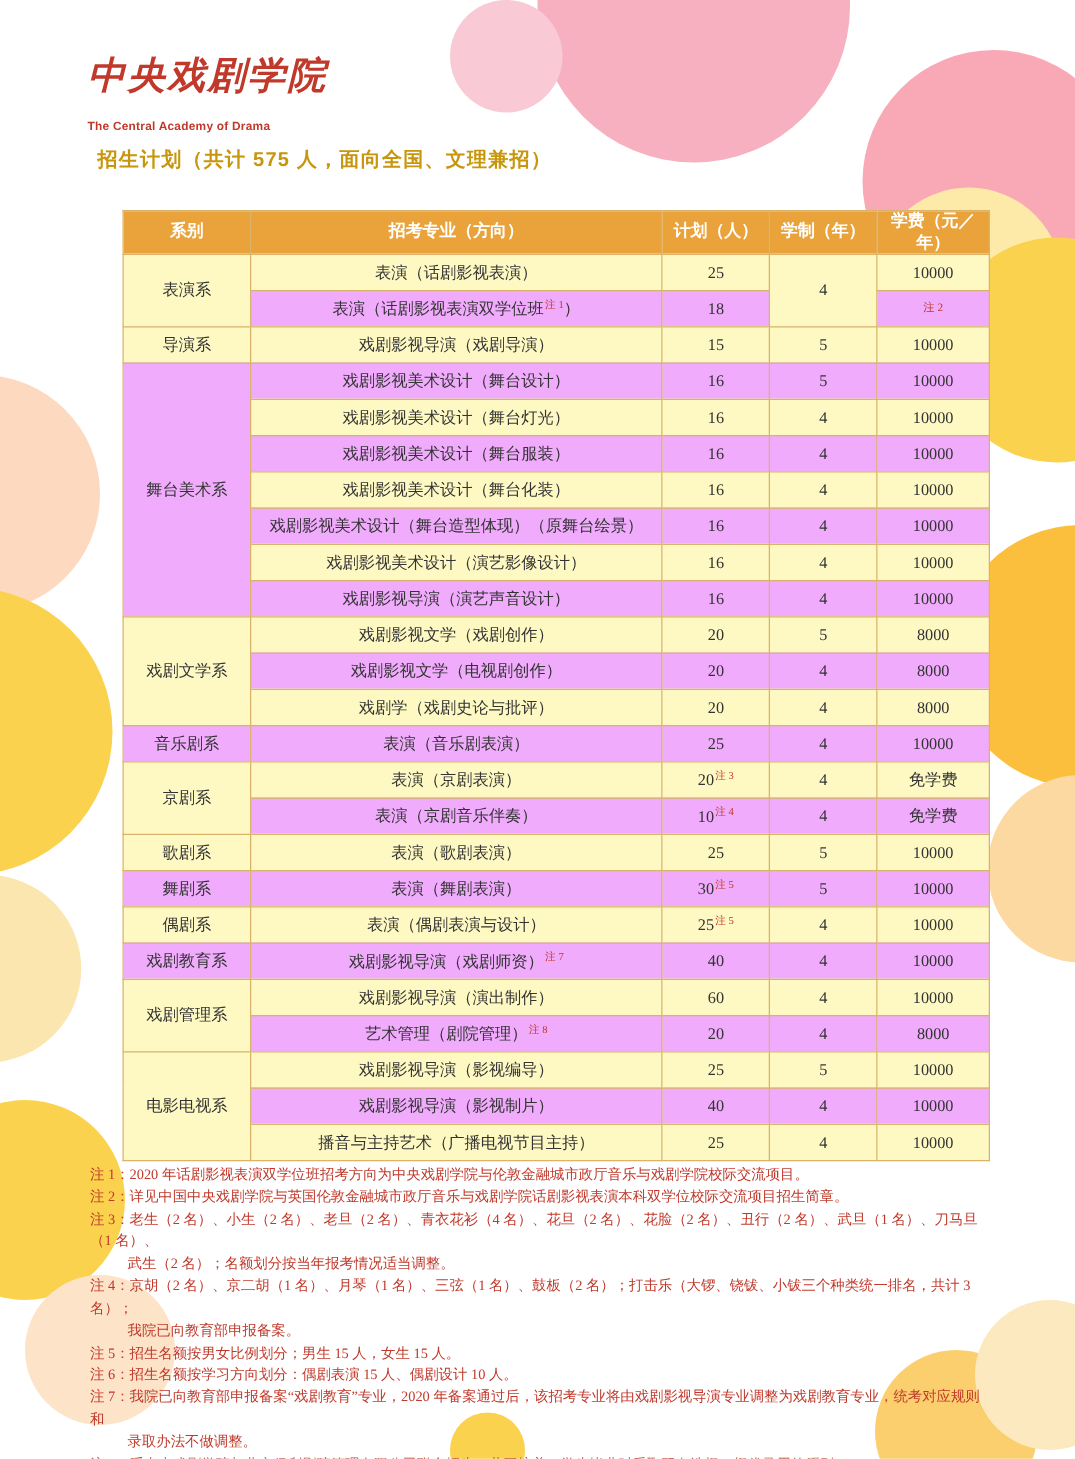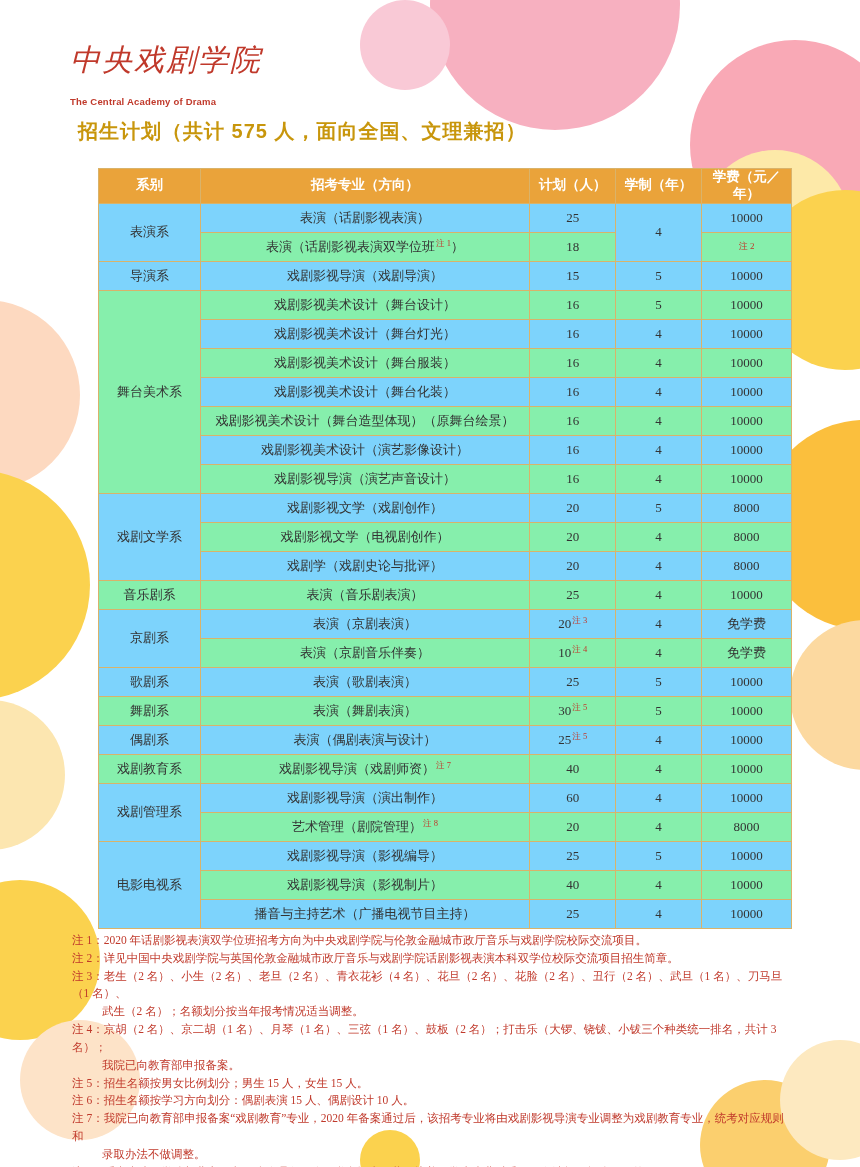--- a/index.html
+++ b/index.html
@@ -35,40 +35,40 @@
   .b14 { width: 90px;  height: 90px;  background: #f9c9d6; top: 0px;    left: 360px; }
   .b15 { width: 60px;  height: 60px;  background: #fbd24e; top: 1130px; left: 360px; }
 
   .page { position: relative; z-index: 2; padding: 0; }
 
   
   .logo { position: absolute; top: 40px; left: 70px; }
   .logo-cn {
     font-family: "Liberation Serif", serif;
     font-size: 30px;
-    font-weight: normal;
+    font-weight: bold;
     color: #c0392b;
     letter-spacing: 2px;
     font-style: italic;
   }
   .logo-en {
     font-family: "Liberation Sans", sans-serif;
     font-size: 9.5px;
     font-weight: bold;
     color: #c0392b;
     letter-spacing: 0.2px;
     margin-top: 15px;
   }
 
   
   .title {
     position: absolute;
     top: 118px;
     left: 78px;
-    font-size: 20px;
+    font-size: 16px;
     font-weight: bold;
     color: #c8960c;
     letter-spacing: 1px;
     font-family: "Liberation Sans", sans-serif;
   }
 
   
   .table-wrap { position: absolute; top: 168px; left: 98px; width: 694px; }
   table { border-collapse: collapse; width: 100%; background: #fff; }
   th, td {
@@ -81,22 +81,22 @@
     line-height: 1.25;
   }
   thead th {
     background: #eaa33a;
     color: #ffffff;
     font-weight: bold;
     height: 30px;
     font-size: 13.5px;
     border: 1px solid #d9b36a;
   }
-  tbody tr.odd td { background: #7dd3fc; }
-  tbody tr.even td { background: #86efac; }
+  tbody tr.odd td { background: #fef9c3; }
+  tbody tr.even td { background: #f0abfc; }
   td.dept { font-size: 13px; }
   td.major { text-align: center; }
   sup {
     font-size: 8.5px;
     color: #c0392b;
     vertical-align: super;
     margin-left: 1px;
   }
   .note-small { font-size: 9px; color: #c0392b; }
 

